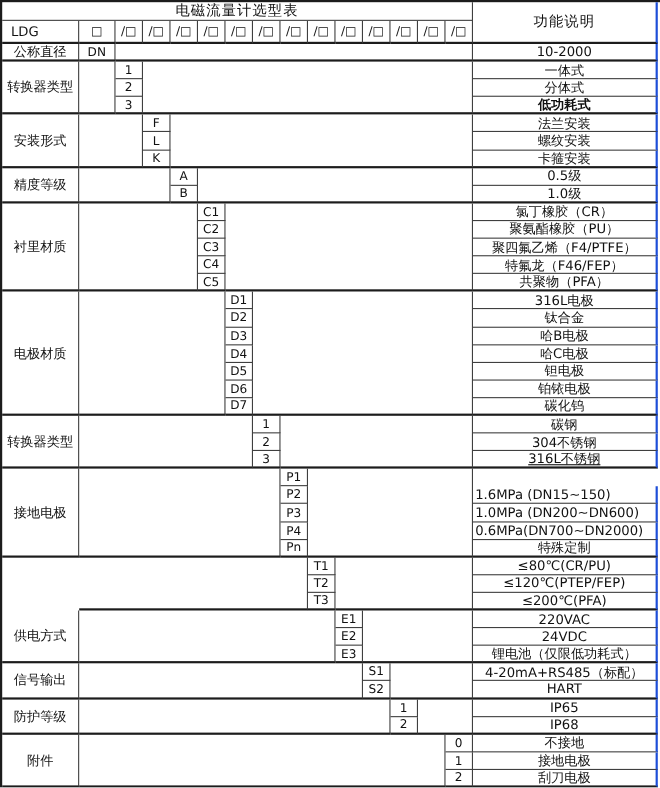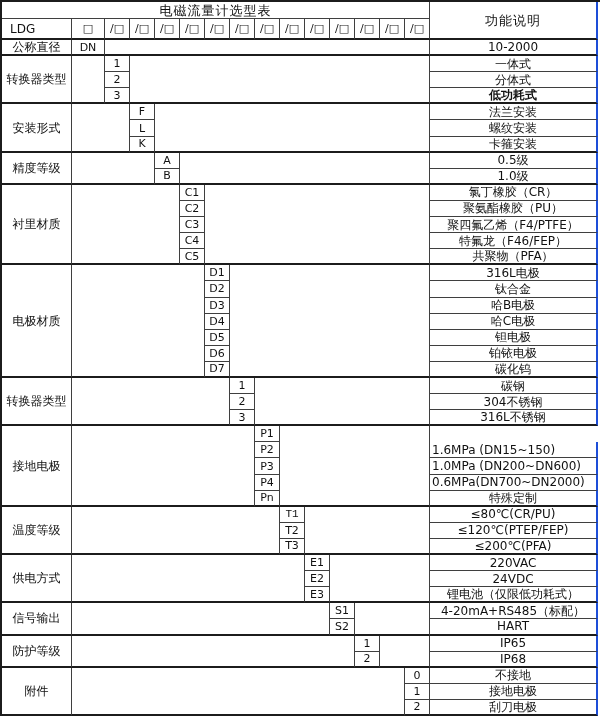--- a/index.html
+++ b/index.html
@@ -124,37 +124,36 @@
     <div class="cell code sepb" style="grid-area: 23 / 7;">D7</div>
     <div class="cell desc lastcol sepb" style="grid-area: 23 / 16;">碳化钨</div>
     <div class="cell label sepb" style="grid-area: 24 / 1 / 27;">转换器类型</div>
     <div class="cell sepb" style="grid-area: 24 / 2 / 27 / 8;"></div>
     <div class="cell sepb" style="grid-area: 24 / 9 / 27 / 16;"></div>
     <div class="cell code" style="grid-area: 24 / 8;">1</div>
     <div class="cell desc lastcol" style="grid-area: 24 / 16;">碳钢</div>
     <div class="cell code" style="grid-area: 25 / 8;">2</div>
     <div class="cell desc lastcol" style="grid-area: 25 / 16;">304不锈钢</div>
     <div class="cell code sepb" style="grid-area: 26 / 8;">3</div>
-    <div class="cell desc lastcol sepb" style="grid-area: 26 / 16;">316L不锈钢</div>
+    <div class="cell desc lastcol sepb" style="grid-area: 26 / 16; text-decoration: underline;">316L不锈钢</div>
     <div class="cell label sepb" style="grid-area: 27 / 1 / 32;">接地电极</div>
     <div class="cell sepb" style="grid-area: 27 / 2 / 32 / 9;"></div>
     <div class="cell sepb" style="grid-area: 27 / 10 / 32 / 16;"></div>
     <div class="cell code" style="grid-area: 27 / 9;">P1</div>
     <div class="cell code" style="grid-area: 28 / 9;">P2</div>
     <div class="cell desc lastcol left" style="grid-area: 28 / 16;">1.6MPa (DN15~150)</div>
     <div class="cell code" style="grid-area: 29 / 9;">P3</div>
     <div class="cell desc lastcol left" style="grid-area: 29 / 16;">1.0MPa (DN200~DN600)</div>
     <div class="cell code" style="grid-area: 30 / 9;">P4</div>
     <div class="cell desc lastcol left" style="grid-area: 30 / 16;">0.6MPa(DN700~DN2000)</div>
     <div class="cell code sepb" style="grid-area: 31 / 9;">Pn</div>
     <div class="cell desc lastcol sepb" style="grid-area: 31 / 16;">特殊定制</div>
-    <div class="cell label sepb" style="grid-area: 32 / 1 / 35;">温度等级</div>
     <div class="cell sepb" style="grid-area: 32 / 2 / 35 / 10;"></div>
     <div class="cell sepb" style="grid-area: 32 / 11 / 35 / 16;"></div>
-    <div class="cell code" style="grid-area: 32 / 10; font-family: Liberation Mono, monospace;">T1</div>
+    <div class="cell code" style="grid-area: 32 / 10;">T1</div>
     <div class="cell desc lastcol" style="grid-area: 32 / 16;">≤80℃(CR/PU)</div>
     <div class="cell code" style="grid-area: 33 / 10;">T2</div>
     <div class="cell desc lastcol" style="grid-area: 33 / 16;">≤120℃(PTEP/FEP)</div>
     <div class="cell code sepb" style="grid-area: 34 / 10;">T3</div>
     <div class="cell desc lastcol sepb" style="grid-area: 34 / 16;">≤200℃(PFA)</div>
     <div class="cell label sepb" style="grid-area: 35 / 1 / 38;">供电方式</div>
     <div class="cell sepb" style="grid-area: 35 / 2 / 38 / 11;"></div>
     <div class="cell sepb" style="grid-area: 35 / 12 / 38 / 16;"></div>
     <div class="cell code" style="grid-area: 35 / 11;">E1</div>
     <div class="cell desc lastcol" style="grid-area: 35 / 16;">220VAC</div>

